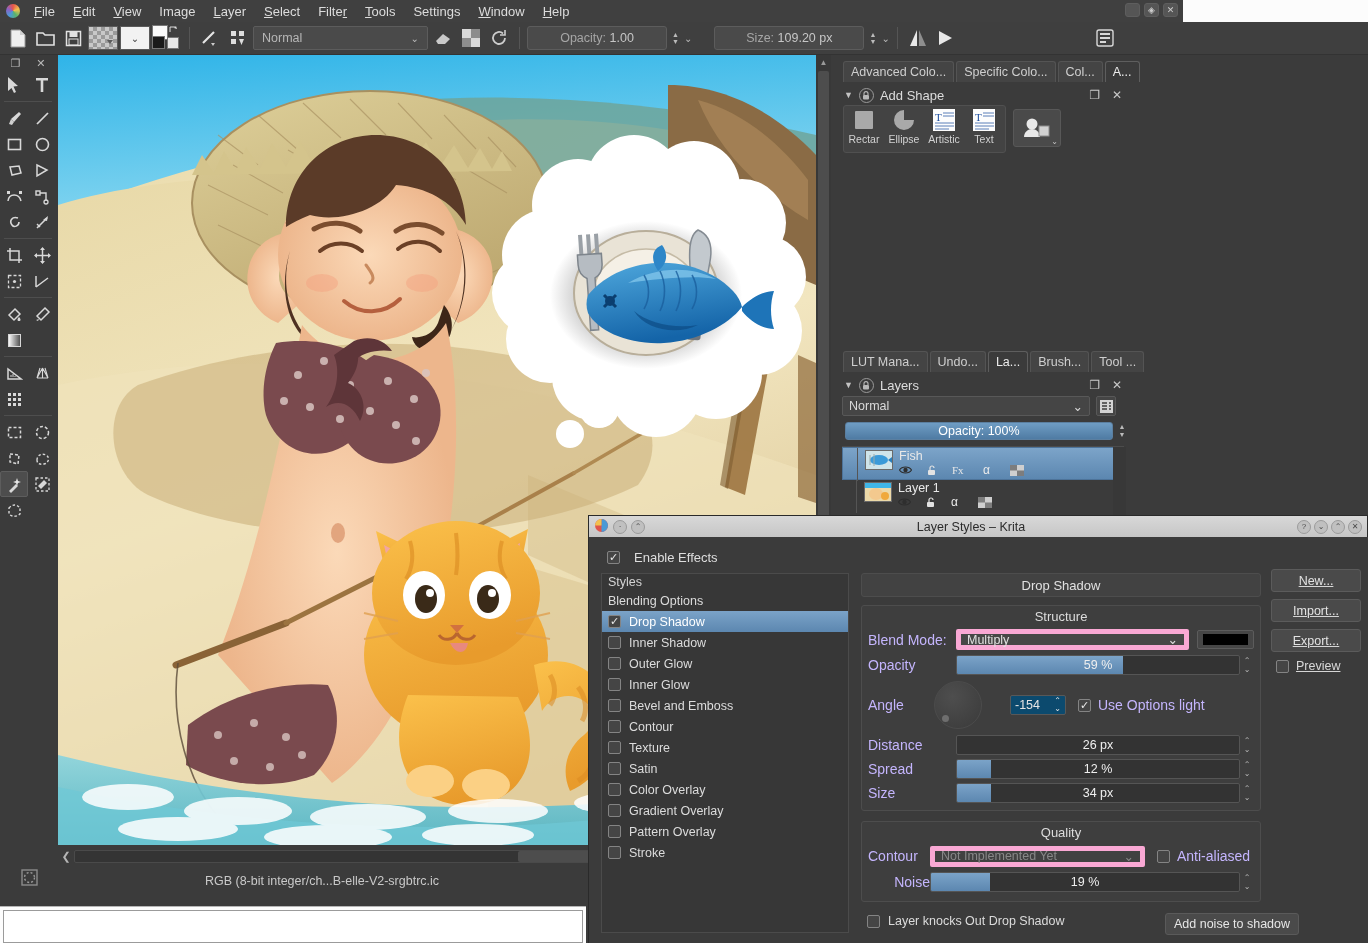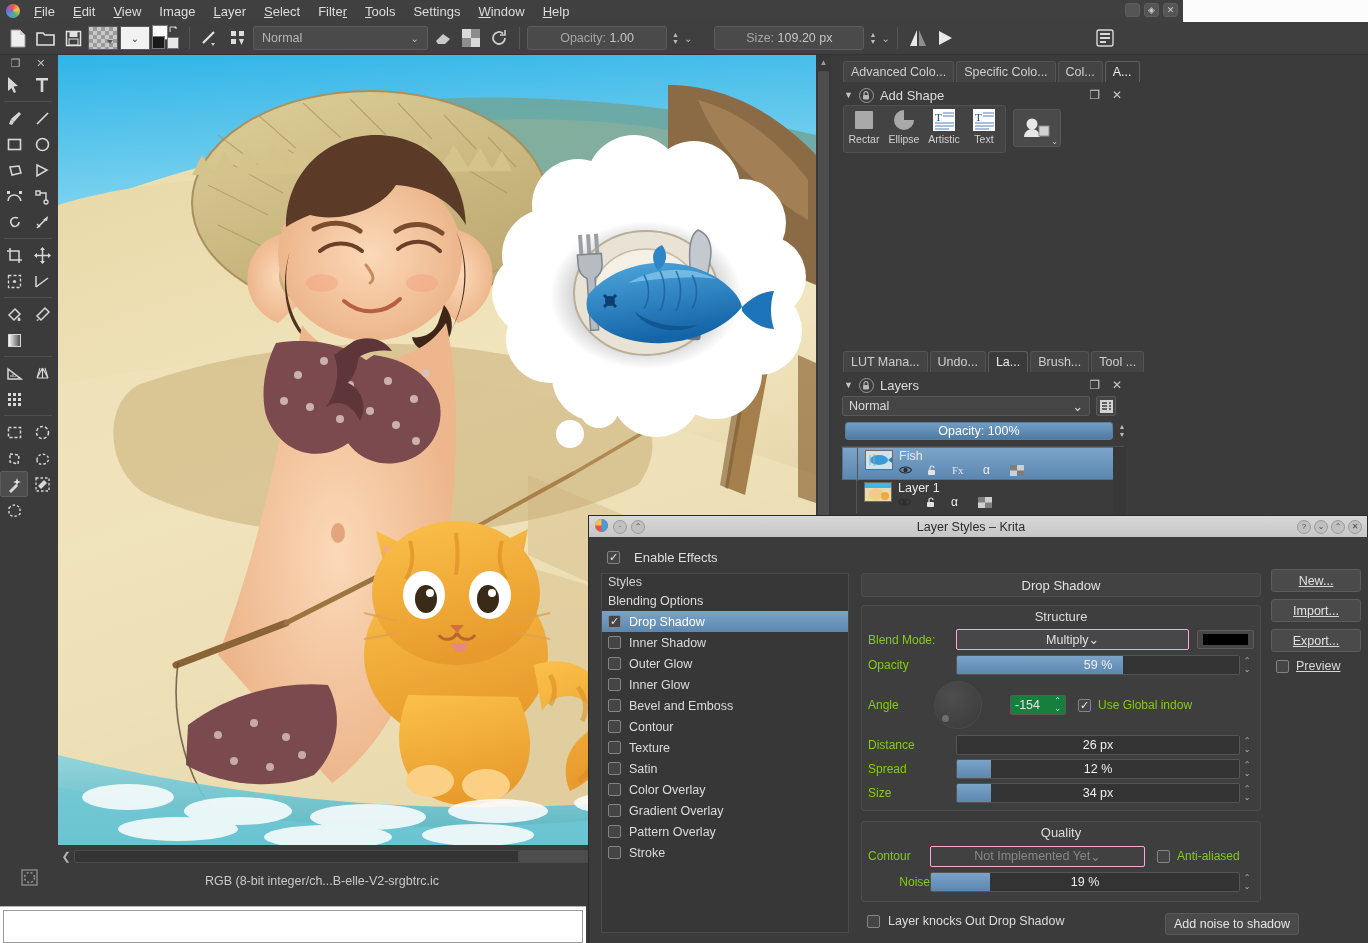--- a/index.html
+++ b/index.html
@@ -115,33 +115,33 @@
   #styleslist .hd{padding:1px 6px;font-size:12.5px;color:#d4d4d4;}
   .srow{height:21px;display:flex;align-items:center;padding-left:6px;gap:8px;}
   .srow.sel{background:linear-gradient(#7ba3c8,#5c87b0);}
   .srow span{font-size:12.5px;color:#dcdcdc;}
   .srow.sel span{color:#fff;}
 
   #rightpane{position:absolute;left:272px;top:36px;width:400px;}
   .panelbox{border:1px solid #4d4d4d;border-radius:3px;background:#3e3e3e;}
   .panelttl{text-align:center;font-size:13px;color:#dcdcdc;padding:3px 0;}
   .frm{display:flex;align-items:center;height:25px;margin:0 6px;}
-  .frm .lb{font-size:12px;color:#84cc16;white-space:nowrap;}
-  .sel2{height:21px;background:#474747;border:1px solid #f9a8d4;border-radius:2px;display:flex;align-items:center;
-     justify-content:center;padding:0 6px;font-size:12.5px;color:#e0e0e0;}
+  .frm .lb{font-size:14px;color:#c4b5fd;white-space:nowrap;}
+  .sel2{height:21px;background:#474747;border:5px solid #f9a8d4;border-radius:2px;display:flex;align-items:center;
+     justify-content:space-between;padding:0 6px;font-size:12.5px;color:#e0e0e0;}
   .sel2.dis{color:#888;background:#414141;}
   .swatch{width:57px;height:19px;background:#464646;border:1px solid #5c5c5c;border-radius:2px;display:flex;align-items:center;justify-content:center;}
   .swatch i{display:block;width:45px;height:11px;background:#000;}
   .slider{position:relative;height:20px;background:#333;border:1px solid #555;border-radius:2px;overflow:hidden;}
   .slider .fill{position:absolute;left:0;top:0;bottom:0;background:linear-gradient(#7ba3c8,#5c87b0);}
   .slider .val{position:absolute;inset:0;display:flex;align-items:center;justify-content:center;font-size:12.5px;color:#eee;}
   .sp{width:14px;display:flex;flex-direction:column;align-items:center;justify-content:center;color:#bbb;font-size:8px;line-height:9px;}
   .dial{width:48px;height:48px;border-radius:50%;background:radial-gradient(circle at 38% 32%,#4e4e4e,#3a3a3a);border:1px solid #4b4b4b;position:relative;}
   .dial .dot{position:absolute;left:7px;bottom:6px;width:7px;height:7px;border-radius:50%;background:#6e6e6e;}
-  .numbox{height:20px;background:#15803d;border:1px solid #585858;border-radius:2px;display:flex;align-items:center;justify-content:space-between;padding:8px 4px;font-size:12.5px;color:#e4e4e4;}
+  .numbox{height:20px;background:#0c4a6e;border:1px solid #585858;border-radius:2px;display:flex;align-items:center;justify-content:space-between;padding:8px 4px;font-size:12.5px;color:#e4e4e4;}
 
   #btncol{position:absolute;left:682px;top:32px;width:90px;text-decoration:underline;}
   .dbtn{height:23px;margin-bottom:7px;background:#4a4a4a;border:1px solid #5b5b5b;border-radius:3px;display:flex;align-items:center;justify-content:center;font-size:12.5px;color:#e2e2e2;}
   #prevrow{display:flex;align-items:center;gap:7px;margin-top:3px;padding-left:5px;}
   #prevrow span{font-size:12.5px;color:#d8d8d8;}
   #tooltip{position:absolute;left:1165px;top:913px;background:#4a4a4a;border:1px solid #5a5a5a;border-radius:3px;padding:3px 8px;font-size:12.5px;color:#e6e6e6;}
   u{text-decoration:underline;}
 </style>
 </head>
 <body>
@@ -1042,21 +1042,21 @@
         <div class="frm" style="height:56px">
           <span class="lb" style="width:66px">Angle</span>
           <div class="dial">
               <div class="dot"></div>
             </div>
           <div class="numbox" style="width:56px;margin-left:28px">
             <span>-154</span>
             <span style="font-size:8px;line-height:8px;display:flex;flex-direction:column">⌃<br>⌄</span>
           </div>
           <span class="cbx on" style="margin-left:12px"></span>
-          <span class="lb" style="margin-left:7px"><span>Use Global indow</span></span>
+          <span class="lb" style="margin-left:7px"><span>Use Options light</span></span>
         </div>
         <div class="frm" style="height:24px">
           <span class="lb" style="width:88px">Distance</span>
           <div class="slider" style="flex:1">
             <div class="fill" id="sl-dist" style="width: 0%;"></div>
             <div class="val">26 px</div>
           </div>
           <div class="sp">⌃<br>⌄</div>
         </div>
         <div class="frm" style="height:24px">

